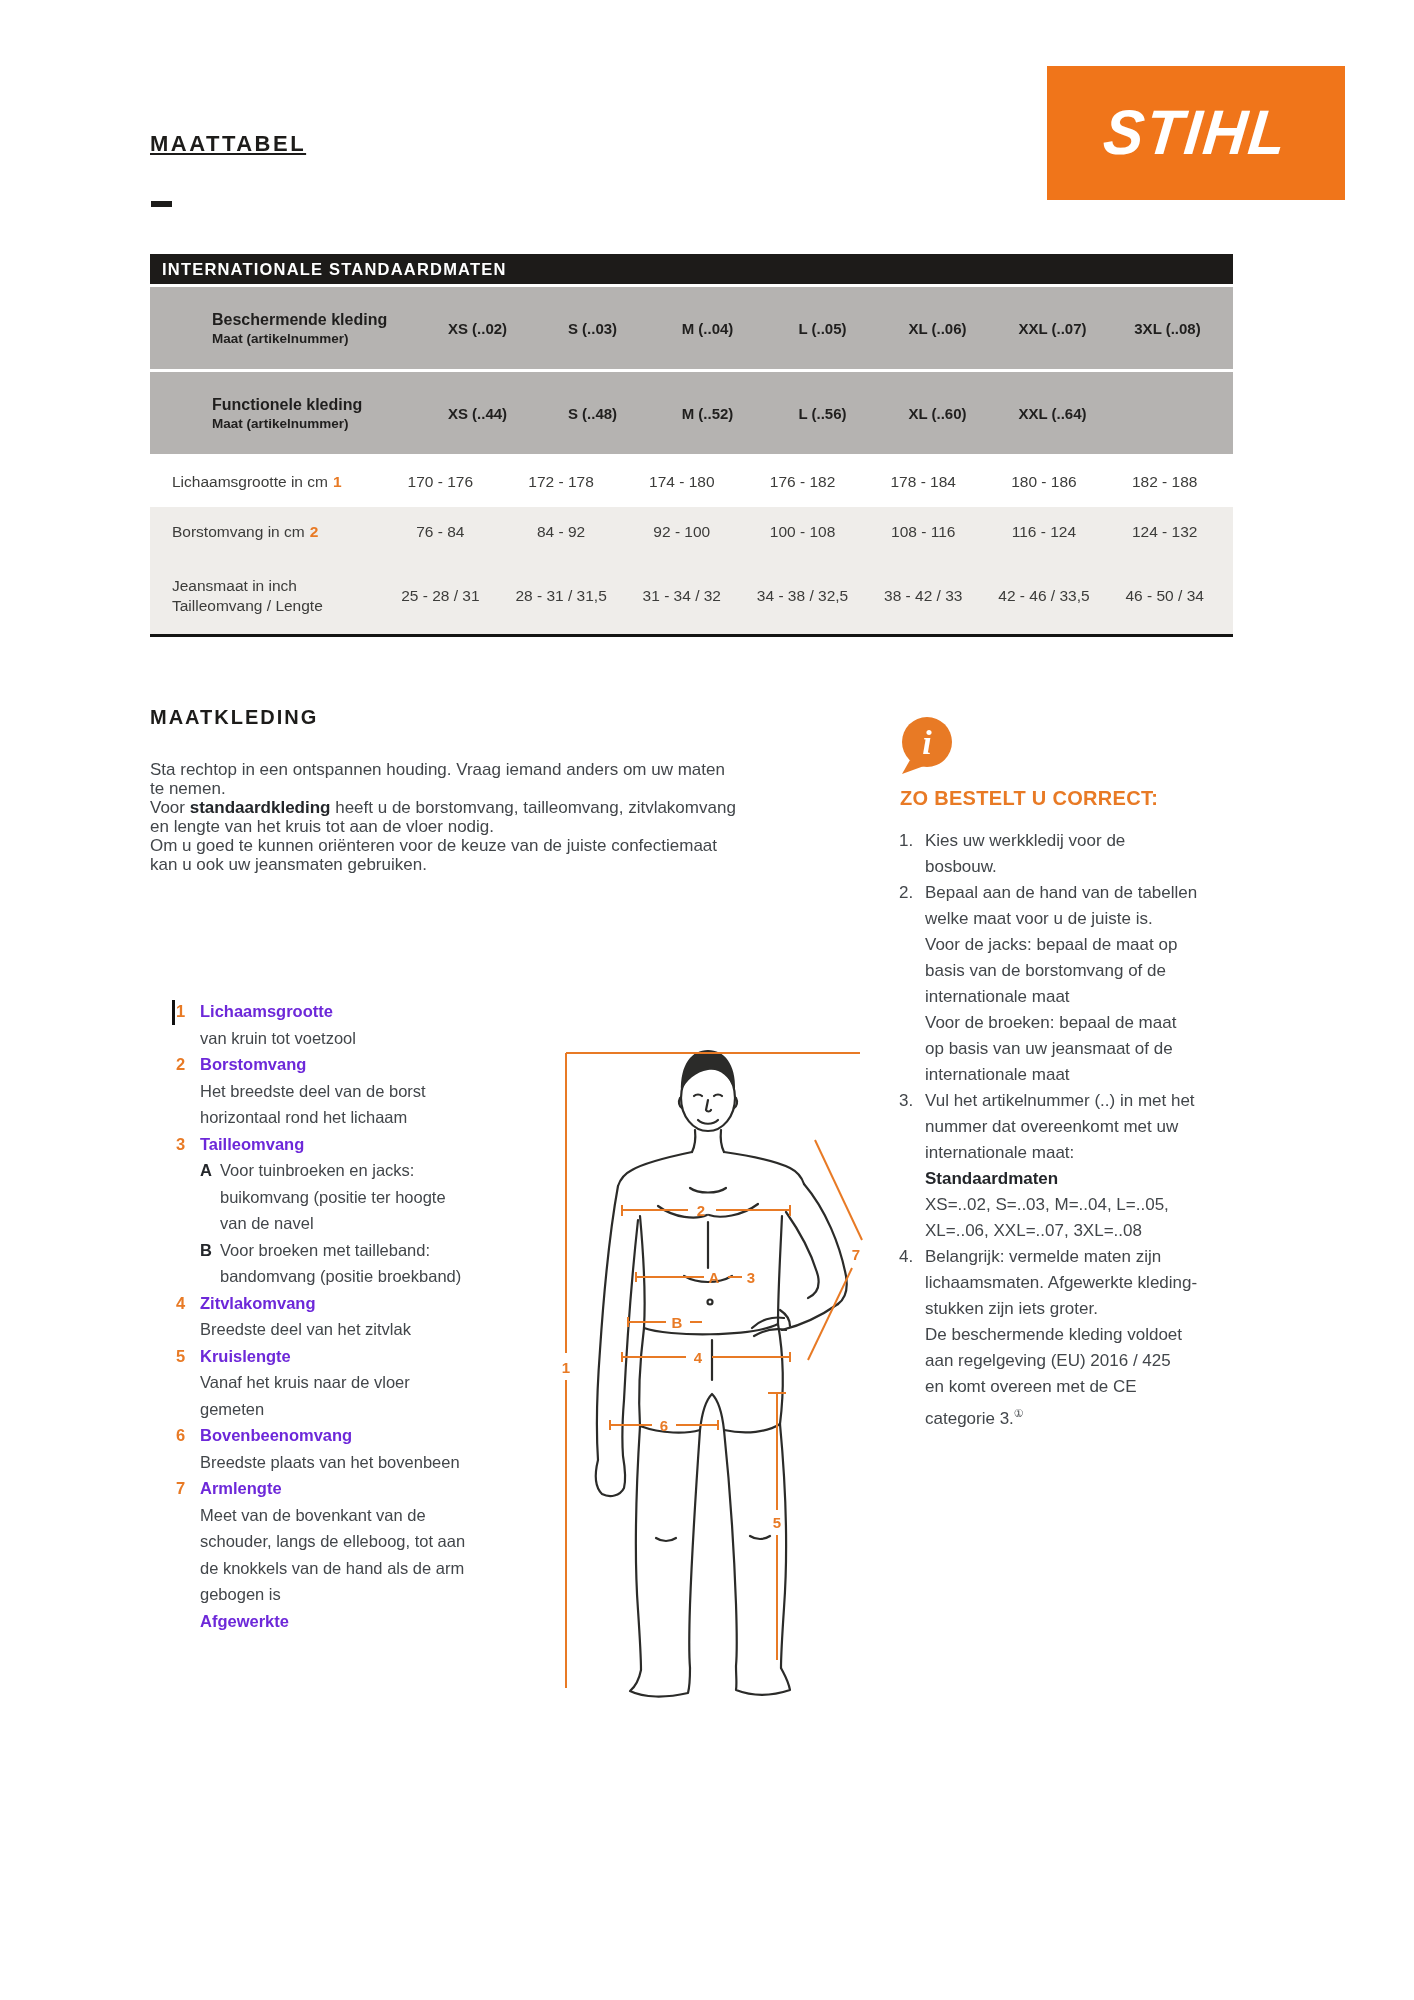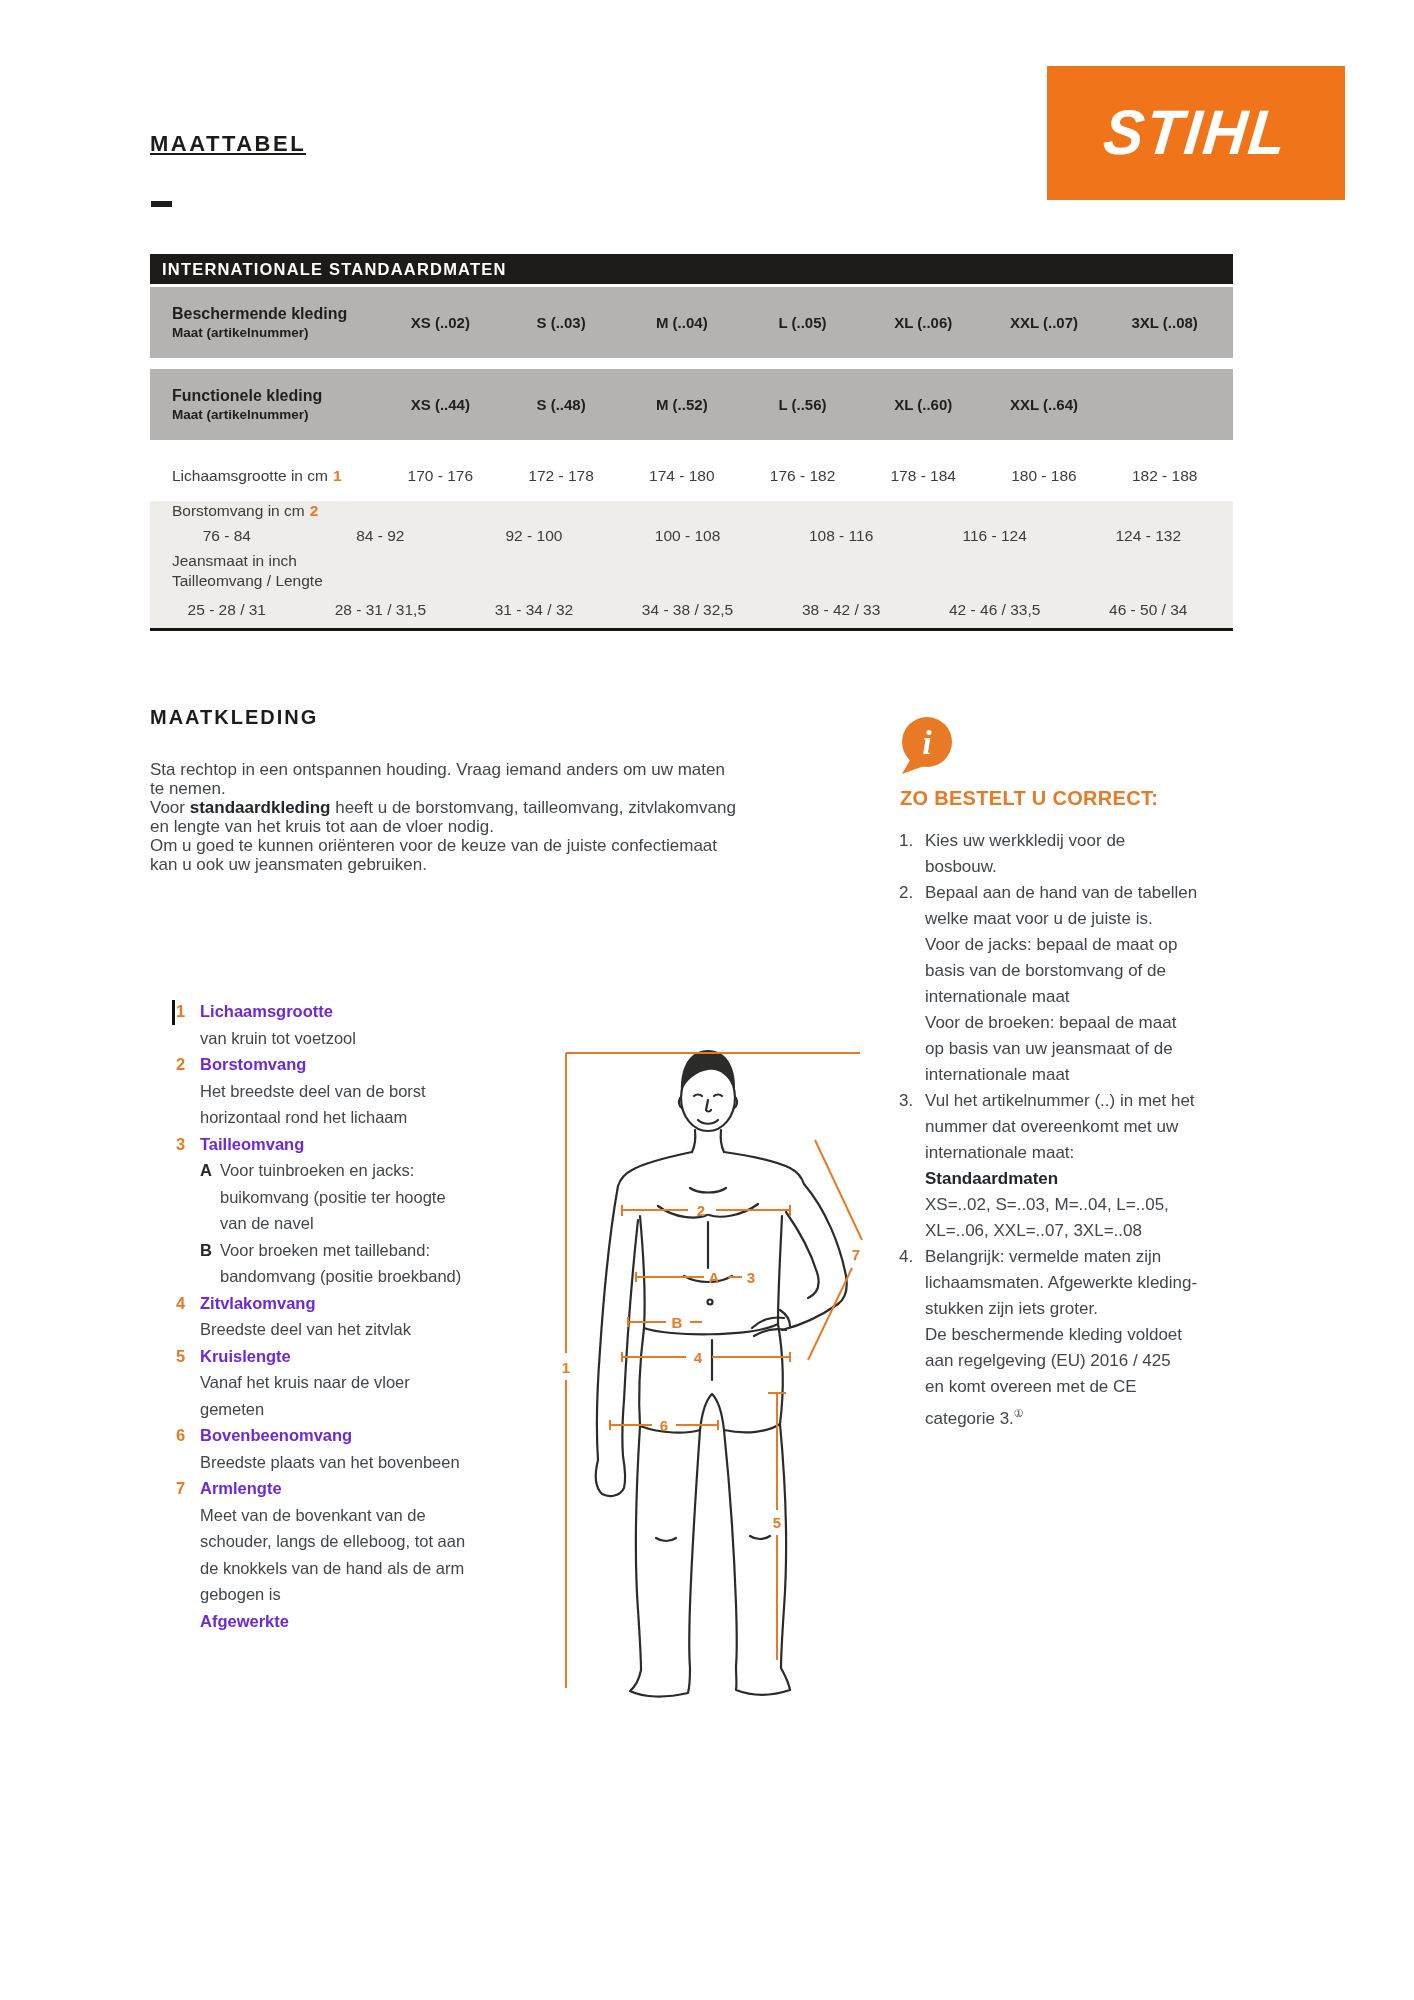--- a/index.html
+++ b/index.html
@@ -15,26 +15,26 @@
              transform:skewX(-6deg) scaleY(1.05);line-height:1;}
   
   .tbl{position:absolute;left:150px;top:254px;width:1083px;}
   .tbl-head{height:30px;background:var(--bar);color:#fff;font-weight:bold;font-size:16.5px;
             letter-spacing:1.2px;line-height:31px;padding-left:12px;box-sizing:border-box;margin-bottom:3px;}
   .row{display:flex;box-sizing:border-box;padding-right:8px;}
   .row .lbl{width:230px;box-sizing:border-box;padding-left:22px;display:flex;
             flex-direction:column;justify-content:center;}
   .row .cells{flex:1;display:flex;}
   .cell{flex:1;display:flex;align-items:center;justify-content:center;text-align:center;}
-  .row-size{height:71px;background:var(--rowgray);margin-bottom:11px;}
+  .row-size{height:82px;background:var(--rowgray);margin-bottom:3px;padding-left:40px;}
   .row-size .lbl .b{font-weight:bold;font-size:16px;color:#201f1e;}
   .row-size .lbl .s{font-weight:bold;font-size:13.5px;color:#201f1e;margin-top:2px;}
   .row-size .cell{font-weight:bold;font-size:15px;color:#201f1e;}
   .row-data{height:50px;font-size:15.5px;color:#3c3c3a;background:#fff;}
-  .row-data.alt{background:var(--rowlight);flex-direction:column;}
+  .row-data.alt{background:var(--rowlight);}
   .row-data.tall{height:77px;}
   .dlab{white-space:pre-line;line-height:20px;}
   .mark{color:var(--accent);font-weight:bold;margin-left:5px;}
   .tbl-bottom{height:3px;background:#141413;}
   
   .mk-head{position:absolute;left:150px;top:706px;font-size:20px;font-weight:bold;
            letter-spacing:2px;color:var(--heading);}
   .mk-para{position:absolute;left:150px;top:760px;width:700px;font-size:17px;line-height:19px;
            color:var(--text);white-space:pre-line;}
   .seg-b{font-weight:bold;color:#23262a;}

